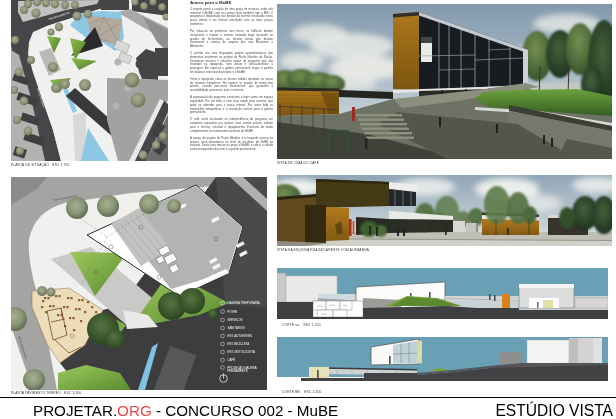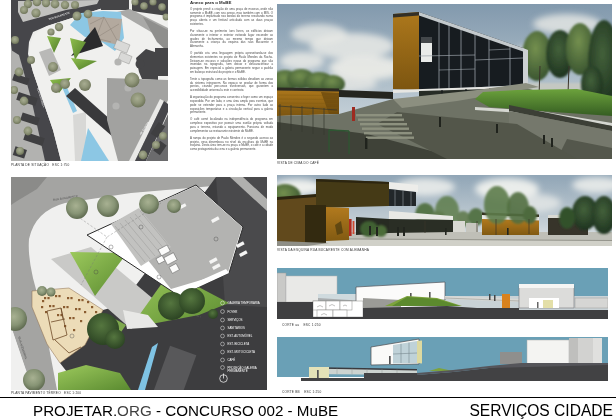--- a/index.html
+++ b/index.html
@@ -746,17 +746,17 @@
   <path d="M264,32 L308,32 L290,28 Z" fill="#8aaa48"></path>
 
   <path d="M24,41 L87,41 L87,36 L140,36 L140,38 L176,35 L212,31 L244,27 L331,27 L331,44 L24,44 Z" fill="#424244"></path>
   <path d="M140,36 L176,33 L212,29 L244,26 L331,26 L331,28 L212,31 L176,35 L140,38 Z" fill="#55555a"></path>
 </svg>
 
 <div class="cap" style="left:282px;top:390px;">CORTE BB&nbsp;&nbsp;&nbsp;&nbsp;ESC 1:250</div>
 
 <div class="abs" style="left:0px;top:397px;width:616px;height:1px;background:#000;"></div>
 
-<div class="abs" style="left:33px;top:402px;font-size:15.2px;color:#000;">PROJETAR.<span style="color:#404040">ORG</span> - CONCURSO 002 - MuBE</div>
-
-<div class="abs" style="right:3px;top:402px;font-size:15.6px;color:#000;">SERVIÇOS CIDADE</div>
+<div class="abs" style="left:33px;top:402px;font-size:15.2px;color:#000;">PROJETAR.<span style="color:#ef4444">ORG</span> - CONCURSO 002 - MuBE</div>
+
+<div class="abs" style="right:3px;top:402px;font-size:15.6px;color:#000;">ESTÚDIO VISTA</div>
 
 </div>
 
 </body></html>

